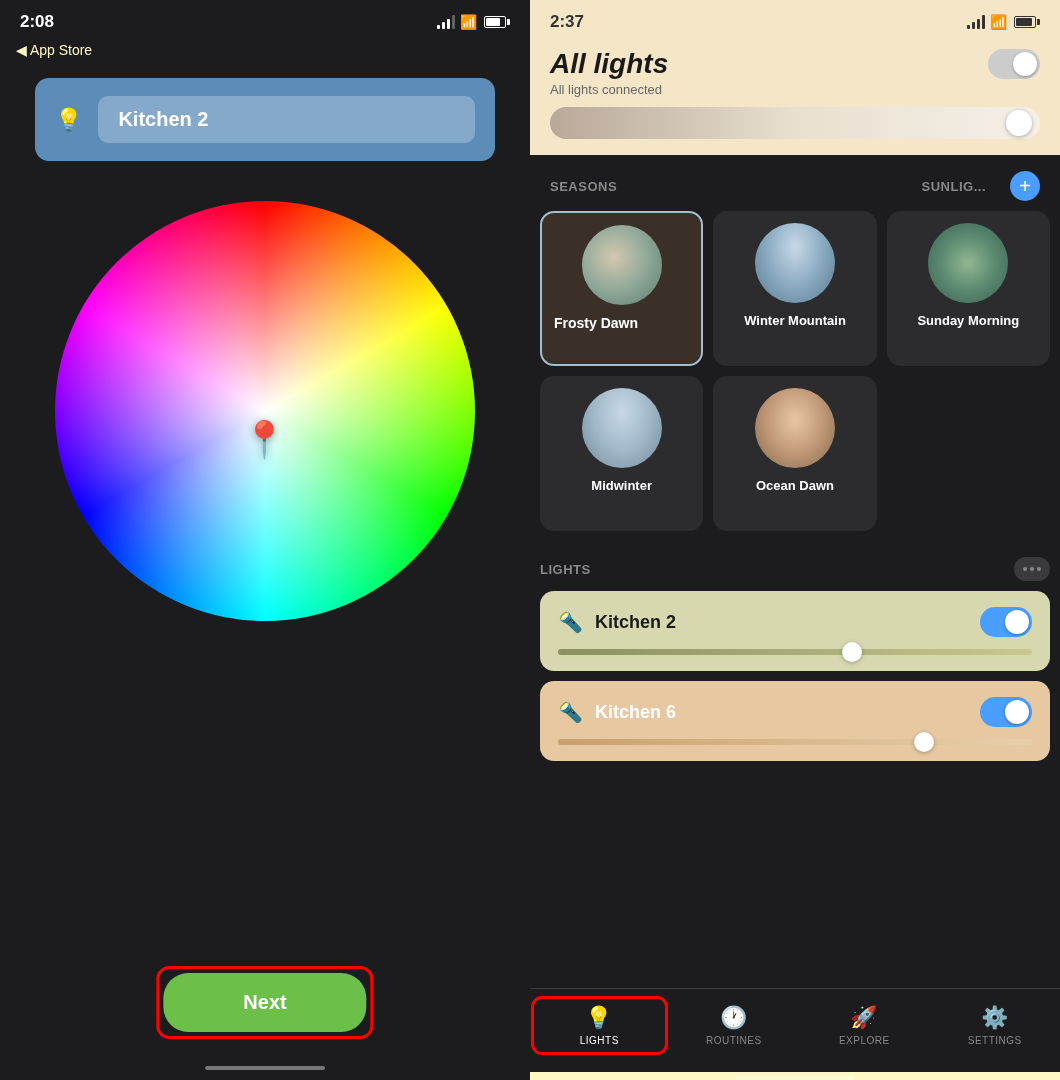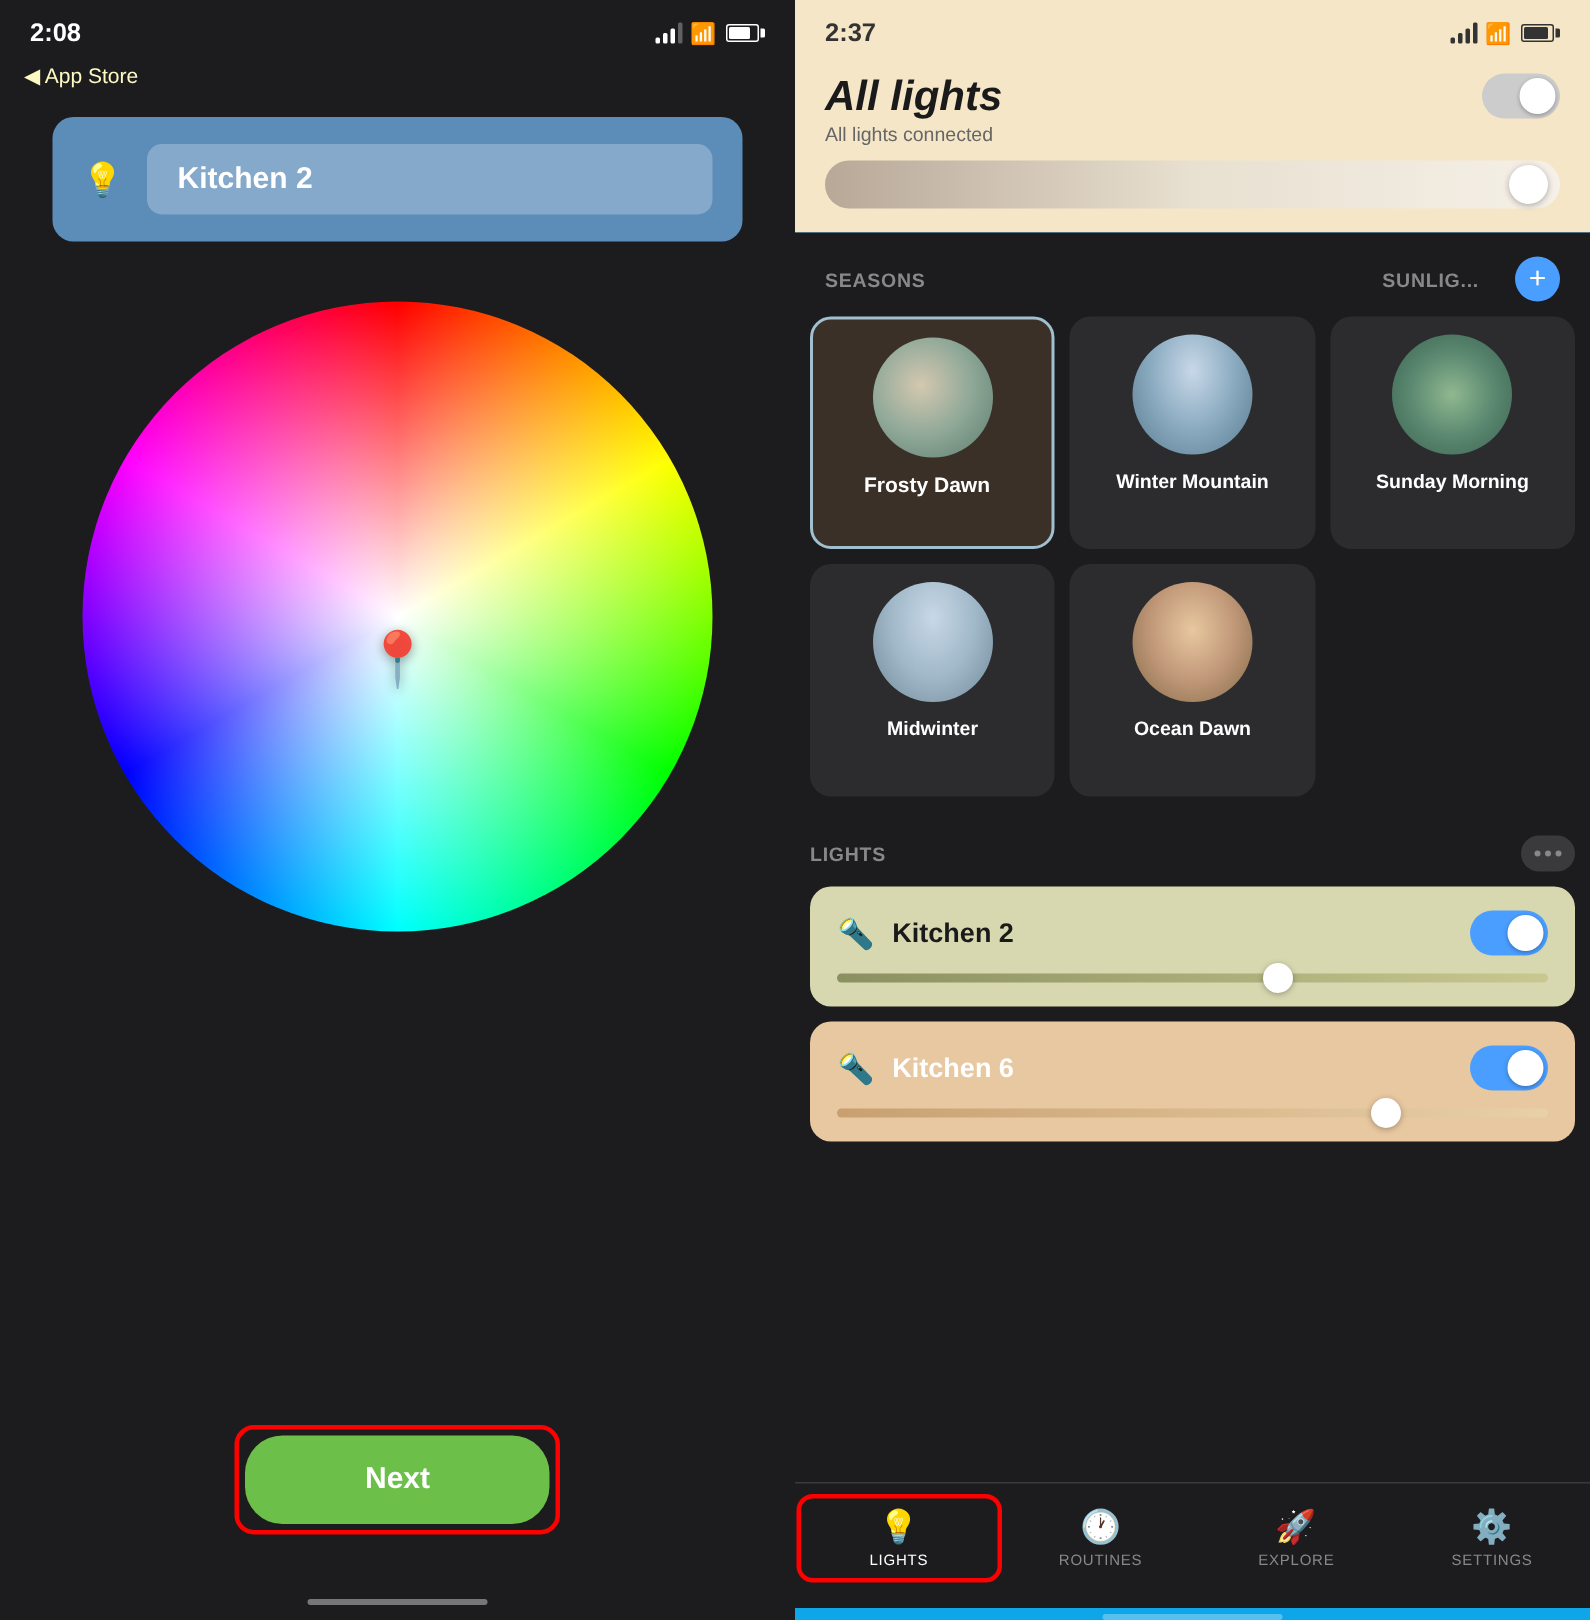--- a/index.html
+++ b/index.html
@@ -128,21 +128,21 @@
       left: 50%;
       transform: translateX(-50%);
       z-index: 10;
       color: rgba(150,200,255,0.95);
       font-size: 36px;
       text-shadow: 0 2px 8px rgba(0,0,0,0.4);
     }
 
     .next-btn-area {
       position: absolute;
-      bottom: 60px;
+      bottom: 44px;
       left: 50%;
       transform: translateX(-50%);
       outline: 3px solid red;
       border-radius: 10px;
       padding: 4px;
       text-decoration: underline;
     }
 
     .next-btn {
       background: #6cc04a;
@@ -163,21 +163,21 @@
       width: 120px;
       height: 4px;
       background: rgba(255,255,255,0.4);
       border-radius: 2px;
     }
 
     
     .right-panel {
       width: 530px;
       height: 1080px;
-      background: #0ea5e9;
+      background: #fef9c3;
       display: flex;
       flex-direction: column;
       overflow: hidden;
     }
 
     .status-bar-right {
       width: 100%;
       display: flex;
       justify-content: space-between;
       align-items: center;
@@ -381,21 +381,20 @@
       font-size: 13px;
       font-weight: 600;
       text-align: center;
       width: 100%;
     }
 
     .scene-name-frosty {
       color: white;
       font-size: 14px;
       font-weight: 700;
-      margin-left: 22px;
     }
 
     .lights-section {
       padding: 0 10px;
     }
 
     .lights-header-row {
       display: flex;
       justify-content: space-between;
       align-items: center;

